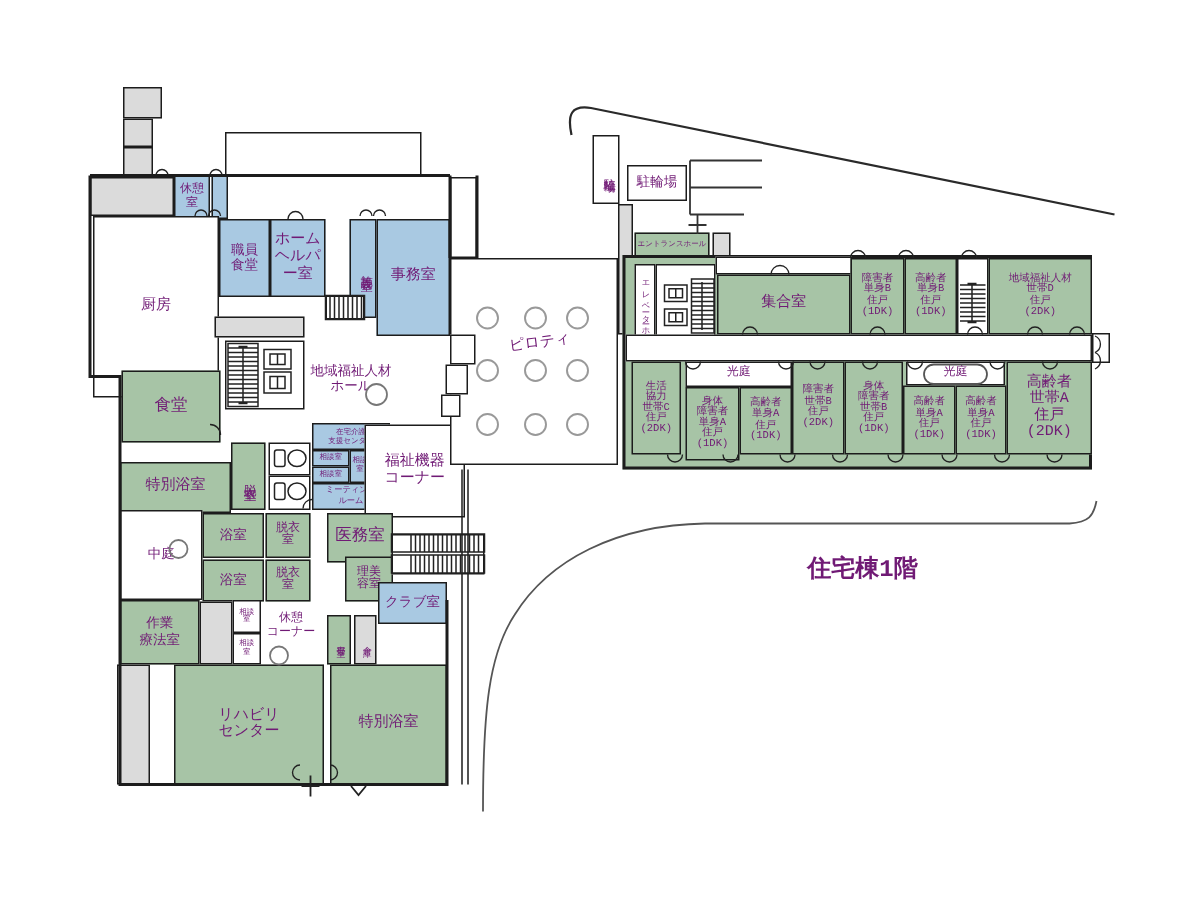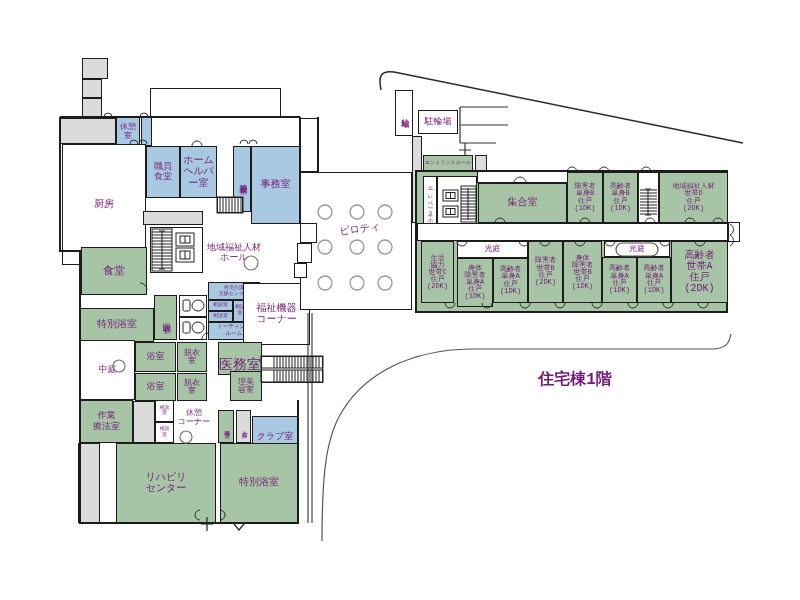--- a/index.html
+++ b/index.html
@@ -50,34 +50,34 @@
 ルーム</span></div>
       <div class="room" style="left: 243px; top: 283px; width: 67px; height: 62px; background: rgb(255, 255, 255); border: 1.2px solid rgb(28, 28, 28); font-size: 10px;"><span>福祉機器
 コーナー</span></div>
       <div class="room" style="left: 80px; top: 340px; width: 55px; height: 60px; background: rgb(255, 255, 255); border: 1.2px solid rgb(28, 28, 28); font-size: 9px;"><span>中庭</span></div>
       <div class="room" style="left: 135px; top: 342px; width: 41px; height: 30px; background: rgb(167, 196, 166); border: 1.2px solid rgb(28, 28, 28); font-size: 9px;"><span>浴室</span></div>
       <div class="room" style="left: 177px; top: 342px; width: 30px; height: 30px; background: rgb(167, 196, 166); border: 1.2px solid rgb(28, 28, 28); font-size: 8px; line-height: 1;"><span>脱衣
 室</span></div>
       <div class="room" style="left: 135px; top: 373px; width: 41px; height: 28px; background: rgb(167, 196, 166); border: 1.2px solid rgb(28, 28, 28); font-size: 9px;"><span>浴室</span></div>
       <div class="room" style="left: 177px; top: 373px; width: 30px; height: 28px; background: rgb(167, 196, 166); border: 1.2px solid rgb(28, 28, 28); font-size: 8px; line-height: 1;"><span>脱衣
 室</span></div>
-      <div class="room" style="left: 218px; top: 342px; width: 44px; height: 33px; background: rgb(167, 196, 166); border: 1.2px solid rgb(28, 28, 28); font-size: 14px; align-items: flex-end;"><span>医務室</span></div>
+      <div class="room" style="left: 218px; top: 342px; width: 44px; height: 33px; background: rgb(167, 196, 166); border: 1.2px solid rgb(28, 28, 28); font-size: 11px;"><span>医務室</span></div>
       <div class="room" style="left: 230px; top: 371px; width: 32px; height: 30px; background: rgb(167, 196, 166); border: 1.2px solid rgb(28, 28, 28); font-size: 8px; line-height: 1;"><span>理美
 容室</span></div>
       <div class="room" style="left: 261px; top: 356px; width: 62px; height: 27px; background: rgb(255, 255, 255); border: 1.2px solid rgb(28, 28, 28);"></div>
       <div class="room" style="left: 80px; top: 400px; width: 53px; height: 43px; background: rgb(167, 196, 166); border: 1.2px solid rgb(28, 28, 28); font-size: 9px;"><span>作業
 療法室</span></div>
       <div class="room" style="left: 133px; top: 401px; width: 22px; height: 42px; background: rgb(219, 219, 219); border: 1.2px solid rgb(28, 28, 28);"></div>
       <div class="room" style="left: 155px; top: 400px; width: 19px; height: 22px; background: rgb(255, 255, 255); border: 1.2px solid rgb(28, 28, 28); font-size: 5px; line-height: 1.1;"><span>相談
 室</span></div>
       <div class="room" style="left: 155px; top: 422px; width: 19px; height: 21px; background: rgb(255, 255, 255); border: 1.2px solid rgb(28, 28, 28); font-size: 5px; line-height: 1.1;"><span>相談
 室</span></div>
       <div class="room vertical" style="left: 218px; top: 410px; width: 16px; height: 33px; background: rgb(167, 196, 166); border: 1.2px solid rgb(28, 28, 28); font-size: 6px;"><span>寮母室</span></div>
       <div class="room vertical" style="left: 236px; top: 410px; width: 15px; height: 33px; background: rgb(219, 219, 219); border: 1.2px solid rgb(28, 28, 28); font-size: 6px;"><span>倉庫</span></div>
-      <div class="room" style="left: 252px; top: 416px; width: 46px; height: 43px; background: rgb(169, 201, 226); border: 1.2px solid rgb(28, 28, 28); font-size: 9px;"><span>クラブ室</span></div>
+      <div class="room" style="left: 252px; top: 388px; width: 46px; height: 28px; background: rgb(169, 201, 226); border: 1.2px solid rgb(28, 28, 28); font-size: 9px;"><span>クラブ室</span></div>
       <div class="room" style="left: 78px; top: 443px; width: 22px; height: 80px; background: rgb(219, 219, 219); border: 1.2px solid rgb(28, 28, 28);"></div>
       <div class="room" style="left: 100px; top: 443px; width: 100px; height: 80px; background: rgb(167, 196, 166); border: 1.2px solid rgb(28, 28, 28); font-size: 10px; margin-left: 16px;"><span>リハビリ
 センター</span></div>
       <div class="room" style="left: 220px; top: 443px; width: 78px; height: 80px; background: rgb(167, 196, 166); border: 1.2px solid rgb(28, 28, 28); font-size: 10px;"><span>特別浴室</span></div>
       <div class="room" style="left: 300px; top: 118px; width: 18px; height: 54px; background: rgb(255, 255, 255); border: 1.2px solid rgb(28, 28, 28);"></div>
       <div class="room" style="left: 300px; top: 172px; width: 112px; height: 138px; background: rgb(255, 255, 255); border: 1.2px solid rgb(28, 28, 28);"></div>
       <div class="room" style="left: 300px; top: 223px; width: 17px; height: 20px; background: rgb(255, 255, 255); border: 1.2px solid rgb(28, 28, 28);"></div>
       <div class="room" style="left: 297px; top: 243px; width: 15px; height: 20px; background: rgb(255, 255, 255); border: 1.2px solid rgb(28, 28, 28);"></div>
       <div class="room" style="left: 294px; top: 263px; width: 13px; height: 15px; background: rgb(255, 255, 255); border: 1.2px solid rgb(28, 28, 28);"></div>
       <div class="room vertical" style="left: 395px; top: 90px; width: 18px; height: 46px; background: rgb(255, 255, 255); border: 1.2px solid rgb(28, 28, 28); font-size: 8px;"><span>駐輪場</span></div>

